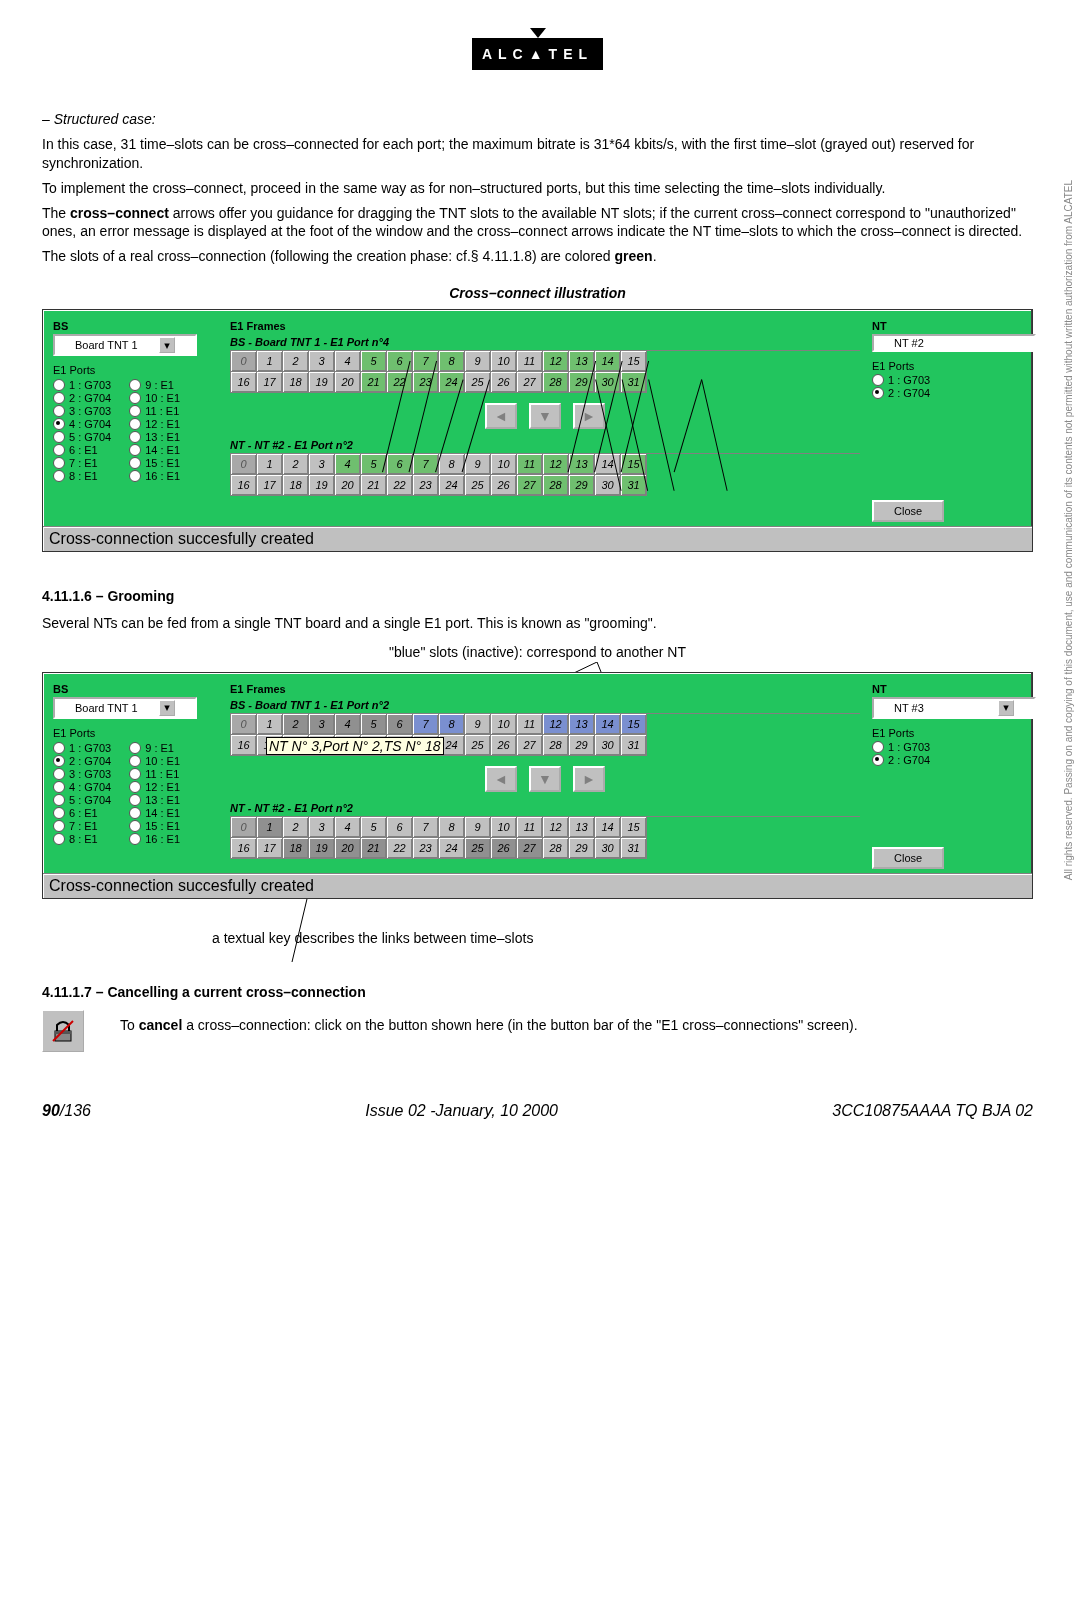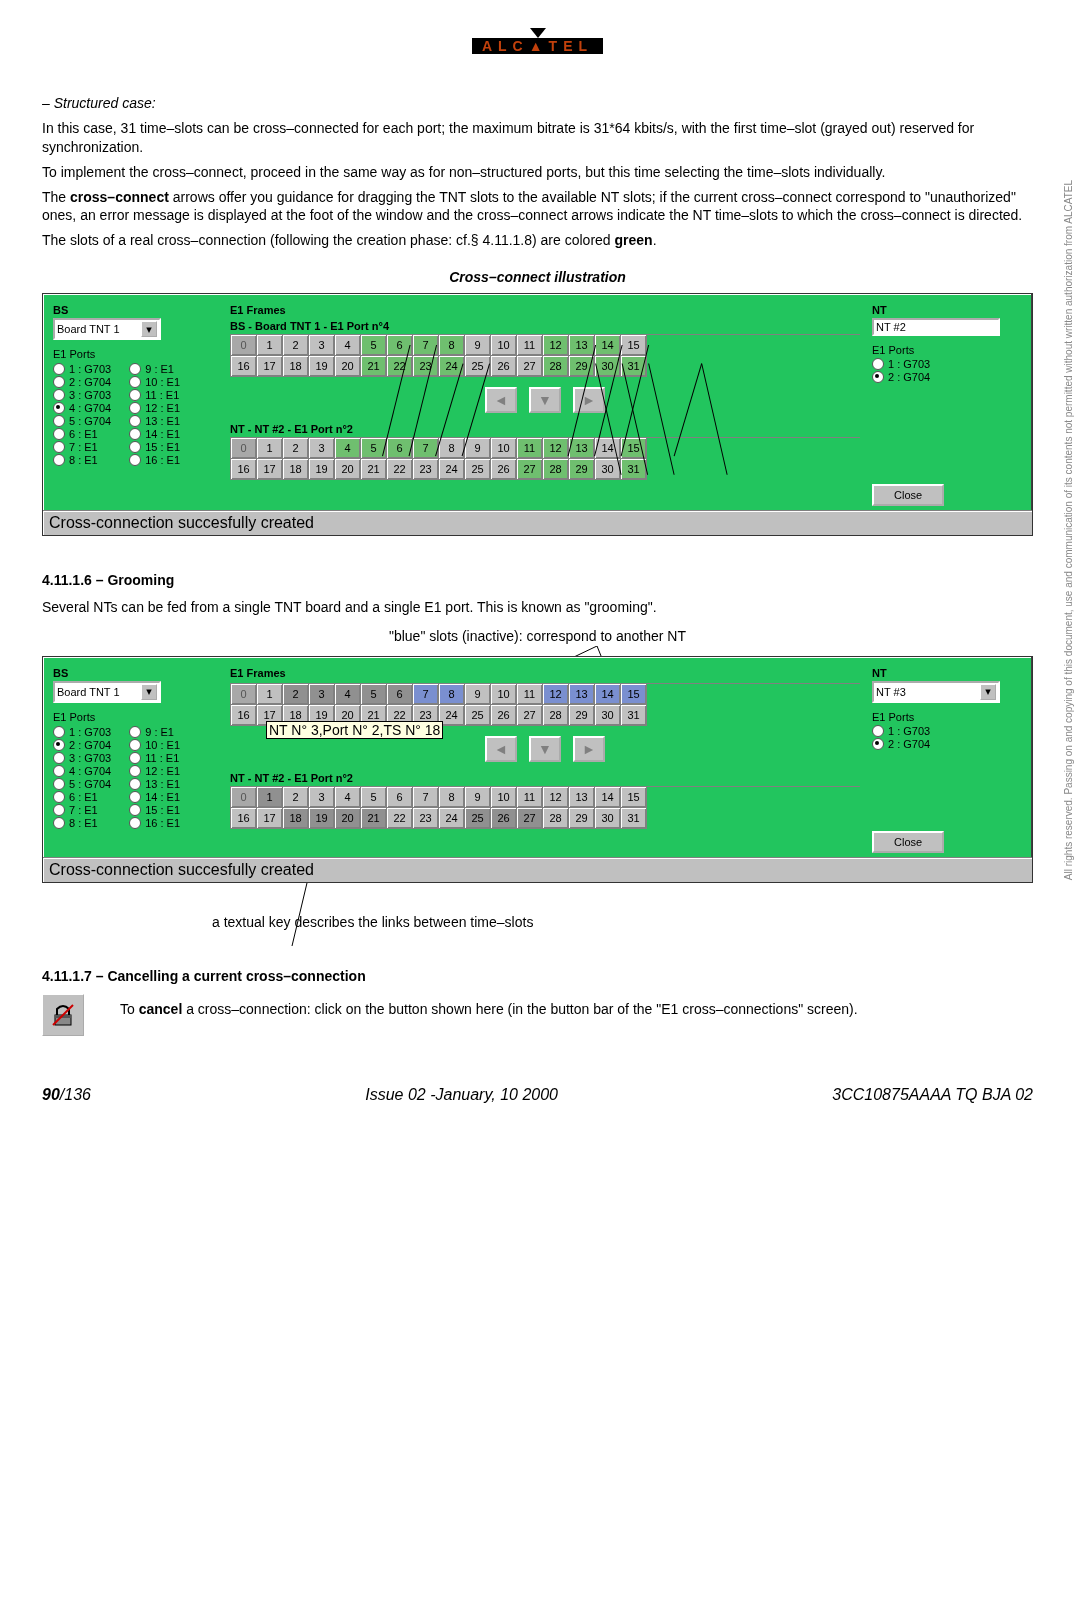--- a/index.html
+++ b/index.html
@@ -13,22 +13,22 @@
     box-sizing: border-box;
     position: relative;
   }
   .logo {
     text-align: center;
     margin-bottom: 40px;
   }
   .logo-inner {
     display: inline-block;
     background: #000;
-    color: #c2410c;
-    padding: 0 10px;
+    color: #ffffff;
+    padding: 8px 10px;
     font-size: 14px;
     letter-spacing: 6px;
     font-weight: bold;
     position: relative;
   }
   .logo-tri-top {
     width: 0; height: 0;
     border-left: 8px solid transparent;
     border-right: 8px solid transparent;
     border-top: 10px solid #000;
@@ -61,21 +61,21 @@
   }
   .win-body {
     display: flex;
     gap: 12px;
     padding: 10px 10px 4px 10px;
   }
   .panel-label { font-weight: bold; margin-bottom: 2px; }
   .combo {
     background: #fff;
     border: 2px inset #fff;
-    padding: 1px 2px;
+    padding: 1px 20px;
     font-size: 11px;
     display: inline-flex;
     align-items: center;
     justify-content: space-between;
     min-width: 100px;
   }
   .combo .arrow {
     background: #c0c0c0;
     border: 1px outset #fff;
     width: 14px; height: 14px;
@@ -89,21 +89,21 @@
     background:#fff; border:1px solid #555;
     display:inline-block; position:relative;
   }
   .radio-dot.sel::after {
     content:""; position:absolute; left:2px; top:2px;
     width:4px; height:4px; border-radius:50%; background:#000;
   }
   .bs-col { width:165px; }
   .nt-col { width:150px; }
   .frames-col { flex:1; }
-  .slot-table { margin:4px 0 10px 0; }
+  .slot-table { margin:4px 0 10px 0;font-style:italic; }
   .slot-title { font-weight:bold; margin-bottom:2px; }
   .slot-grid {
     display:grid;
     grid-template-columns: repeat(16, 26px);
     border-top:1px solid #808080;
     border-left:1px solid #808080;
   }
   .slot {
     border-right:1px solid #808080;
     border-bottom:1px solid #808080;
@@ -480,20 +480,21 @@
               <div class="radio-row">
                 <span class="radio-dot"></span>
                 <span>16 : E1</span>
               </div>
             </div>
           </div>
     </div>
     <div class="frames-col">
       <div class="panel-label">E1 Frames</div>
       <div class="slot-table" style="position:relative;">
+        <div class="slot-title">BS - Board TNT  1 - E1 Port n°2</div>
         <div class="slot-grid" id="w2-bs-grid">
               <div class="slot grey">0</div>
               <div class="slot">1</div>
               <div class="slot darkgrey">2</div>
               <div class="slot darkgrey">3</div>
               <div class="slot darkgrey">4</div>
               <div class="slot darkgrey">5</div>
               <div class="slot darkgrey">6</div>
               <div class="slot blue">7</div>
               <div class="slot blue">8</div>

